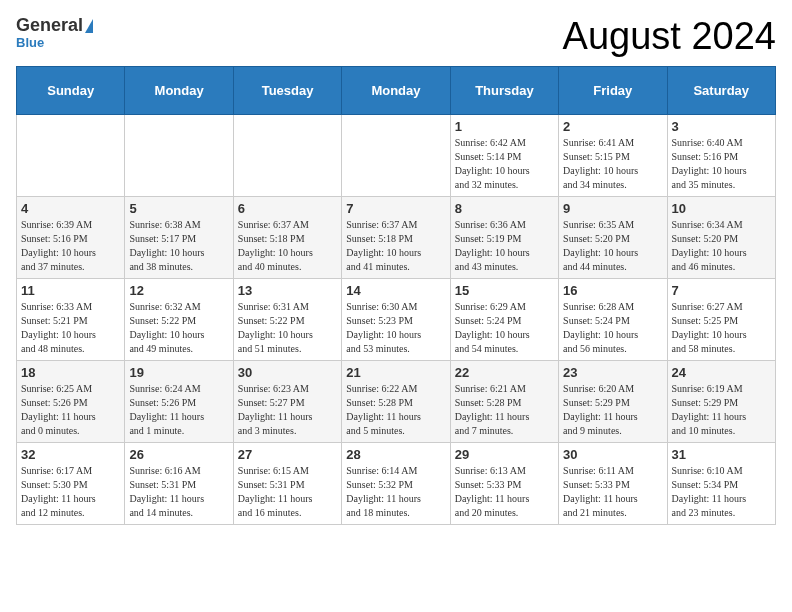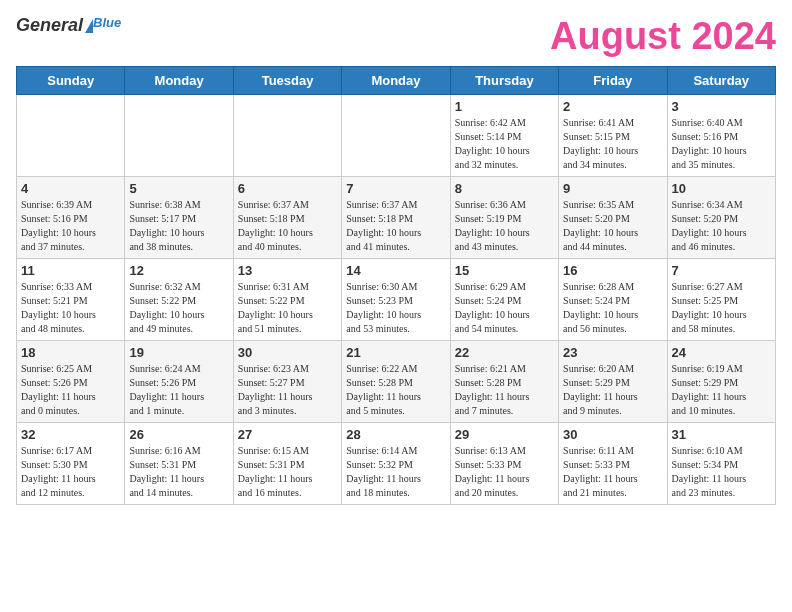--- a/index.html
+++ b/index.html
@@ -11,23 +11,22 @@
       padding: 16px;
     }
     .header {
       display: flex;
       align-items: flex-start;
       justify-content: space-between;
       margin-bottom: 8px;
     }
     .logo {
       display: flex;
-      flex-direction: row;
+      flex-direction: column;
       align-items: flex-start;
-      font-style: italic;
     }
     .logo-general {
       font-size: 18px;
       font-weight: bold;
       color: #333;
       line-height: 1.1;
     }
     .logo-blue {
       font-size: 13px;
       font-weight: bold;
@@ -45,39 +44,39 @@
     }
     .logo-row {
       display: flex;
       align-items: center;
     }
     .title-section {
       text-align: right;
     }
     .calendar-title {
       font-size: 38px;
-      font-weight: bold;
-      color: #ec4899;
+      font-weight: normal;
+      color: #000000;
       line-height: 1.1;
     }
     .calendar-subtitle {
       font-size: 15px;
       color: #555;
       margin-top: 2px;
     }
     table {
       width: 100%;
       border-collapse: collapse;
       font-size: 11px;
     }
     thead th {
       background-color: #2B7BBD;
       color: #fff;
       font-weight: bold;
-      padding: 6px 4px;
+      padding: 16px 4px;
       font-size: 13px;
       border: 1px solid #1a5f9a;
     }
     tbody td {
       border: 1px solid #ccc;
       vertical-align: top;
       padding: 4px;
       height: 80px;
       width: calc(100% / 7);
       background: #fff;

